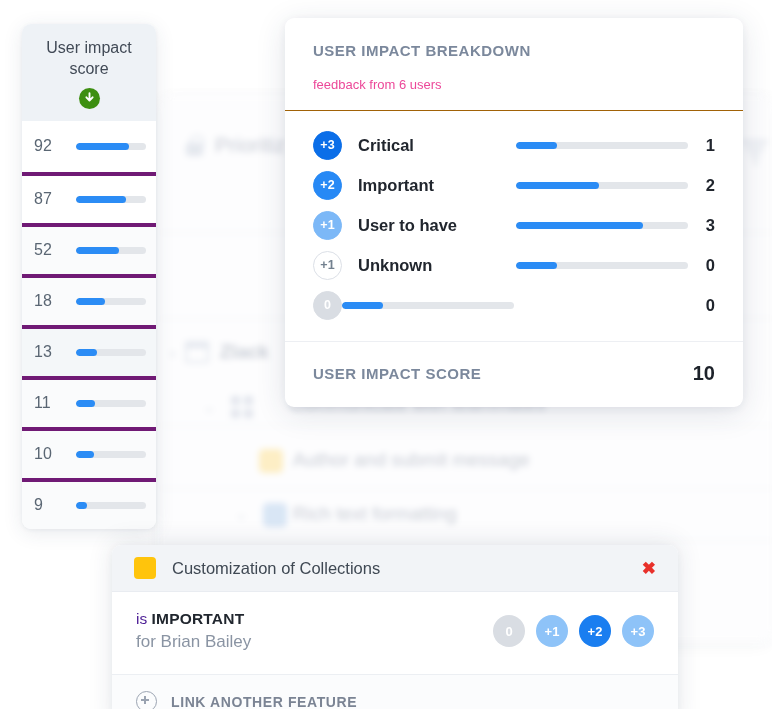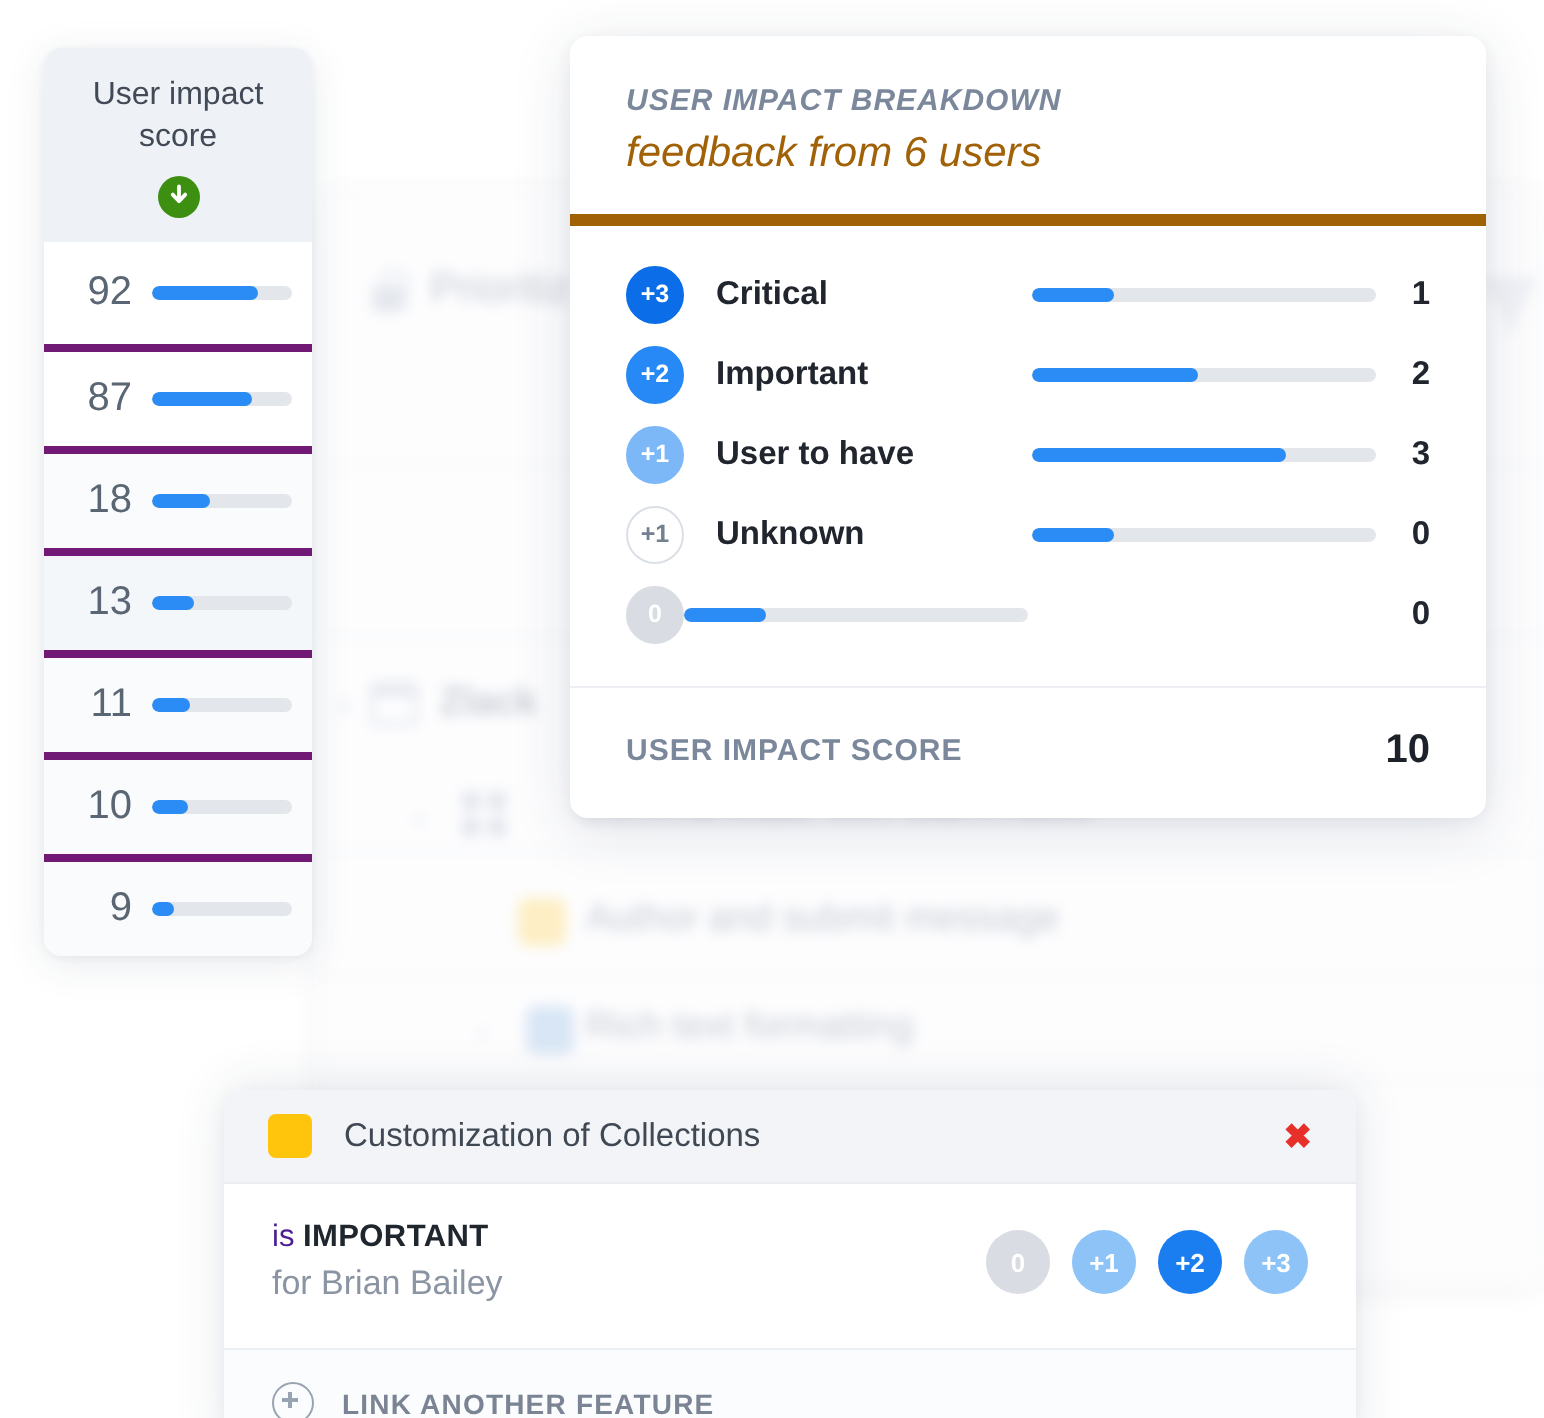--- a/index.html
+++ b/index.html
@@ -213,24 +213,24 @@
     align-items: center;
     padding: 0 10px 0 12px;
     border-top: 4px solid #701a75;
     box-sizing: border-box;
   }
   .score-row:first-of-type { border-top: none; }
   .score-row.tint-1 { background: #ffffff; }
   .score-row.tint-2 { background: #fafbfc; }
   .score-row.tint-3 { background: #f4f7f9; }
   .score-val {
-    font-size: 20px;
+    font-size: 16px;
     color: #5a6673;
     width: 32px;
-    text-align: right;
+    text-align: left;
     margin-right: 10px;
     flex: none;
   }
   .score-track {
     flex: 1;
     height: 7px;
     background: #e3e6ea;
     border-radius: 4px;
     position: relative;
     overflow: hidden;
@@ -247,33 +247,32 @@
     position: absolute;
     left: 285px; top: 18px;
     width: 458px;
     background: #ffffff;
     border-radius: 9px;
     box-shadow: 0 6px 30px rgba(40,55,85,0.13), 0 2px 8px rgba(40,55,85,0.06);
     overflow: hidden;
   }
   .bd-header {
     padding: 24px 28px 18px;
-    border-bottom: 6px solid #a16207;
-    font-style: italic;
+    border-bottom: 1px solid #a16207;
   }
   .bd-title {
     font-size: 15px;
     font-weight: 700;
     letter-spacing: 0.5px;
     color: #7b889c;
   }
   .bd-sub {
-    margin-top: 6px;
-    font-size: 21px;
-    color: #a16207;
+    margin-top: 18px;
+    font-size: 13px;
+    color: #ec4899;
   }
   .bd-body {
     padding: 14px 28px 16px;
   }
   .bd-row {
     display: flex;
     align-items: center;
     height: 40px;
   }
   .bd-badge {
@@ -521,20 +520,26 @@
             <div class="score-fill" style="width: 75%; background: rgb(43, 140, 245);"></div>
           </div>
         </div>
         <div class="score-row tint-1">
           <div class="score-val">87</div>
           <div class="score-track">
             <div class="score-fill" style="width: 72%; background: rgb(43, 140, 245);"></div>
           </div>
         </div>
         <div class="score-row tint-2">
+          <div class="score-val">52</div>
+          <div class="score-track">
+            <div class="score-fill" style="width: 62%; background: rgb(43, 140, 245);"></div>
+          </div>
+        </div>
+        <div class="score-row tint-2">
           <div class="score-val">18</div>
           <div class="score-track">
             <div class="score-fill" style="width: 41%; background: rgb(43, 140, 245);"></div>
           </div>
         </div>
         <div class="score-row tint-3">
           <div class="score-val">13</div>
           <div class="score-track">
             <div class="score-fill" style="width: 30%; background: rgb(43, 140, 245);"></div>
           </div>

